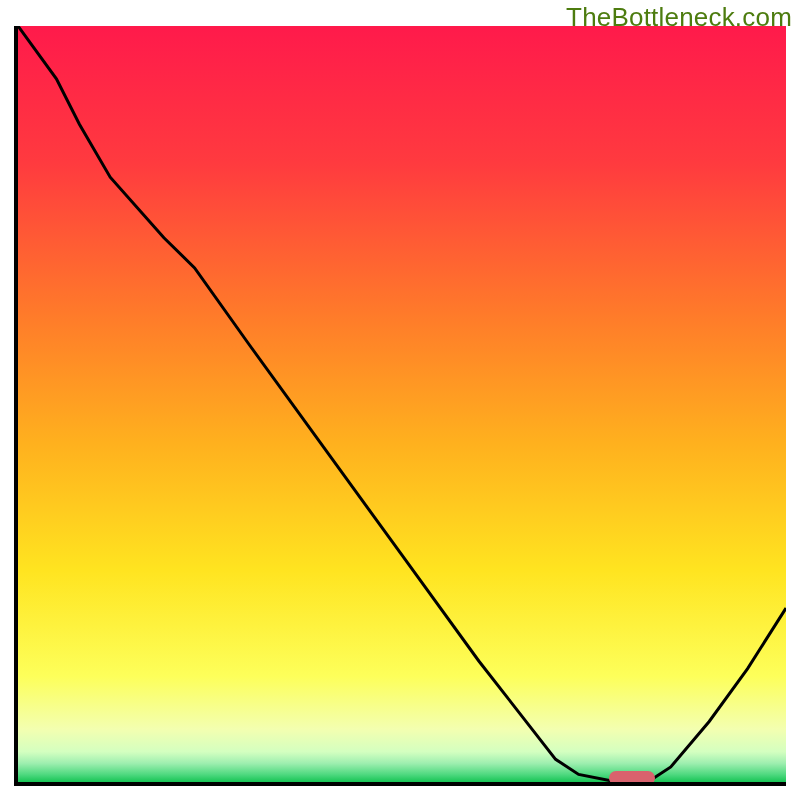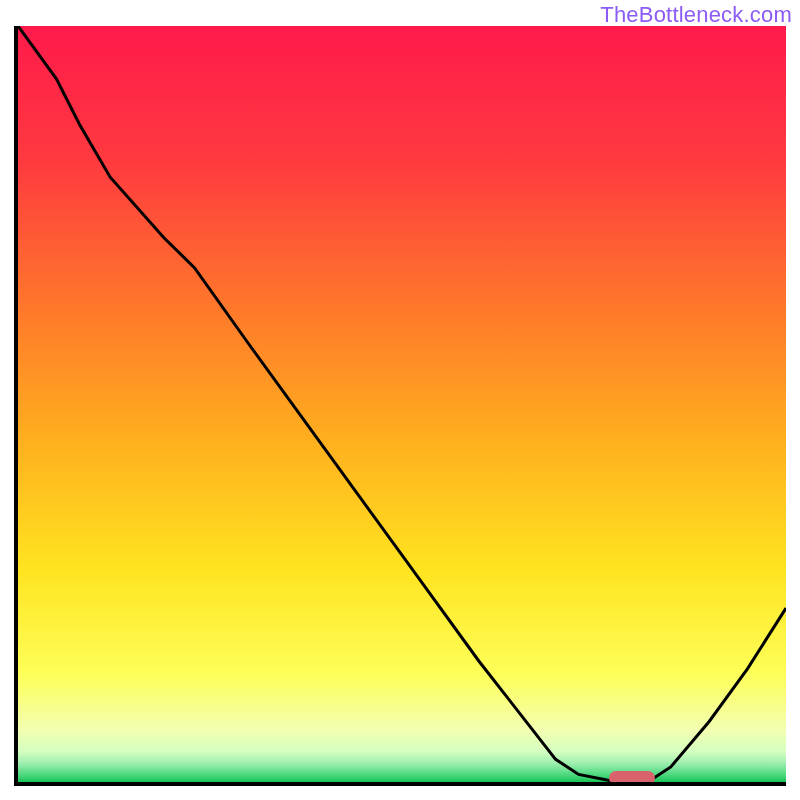--- a/index.html
+++ b/index.html
@@ -12,22 +12,22 @@
   }
   .container {
     position: relative;
     width: 800px;
     height: 800px;
   }
   .watermark {
     position: absolute;
     top: 2px;
     right: 8px;
-    font-size: 22px;
-    color: #8b5cf6;
+    font-size: 26px;
+    color: #4d7c0f;
     font-weight: 400;
     letter-spacing: 0.2px;
     z-index: 30;
   }
   .plot-frame {
     position: absolute;
     left: 14px;
     top: 26px;
     width: 772px;
     height: 760px;

